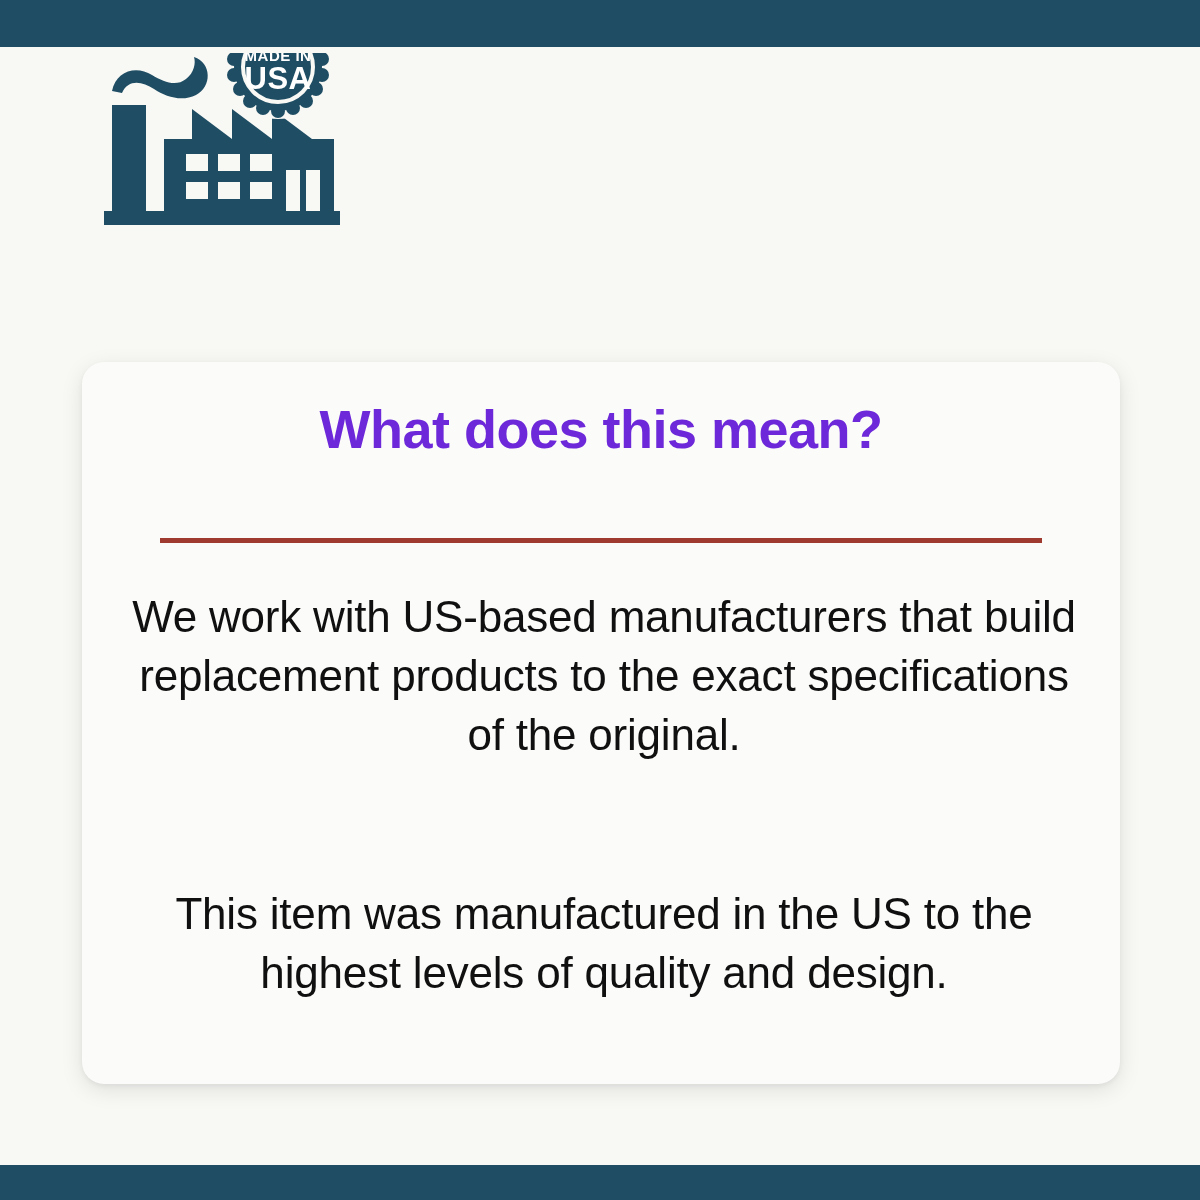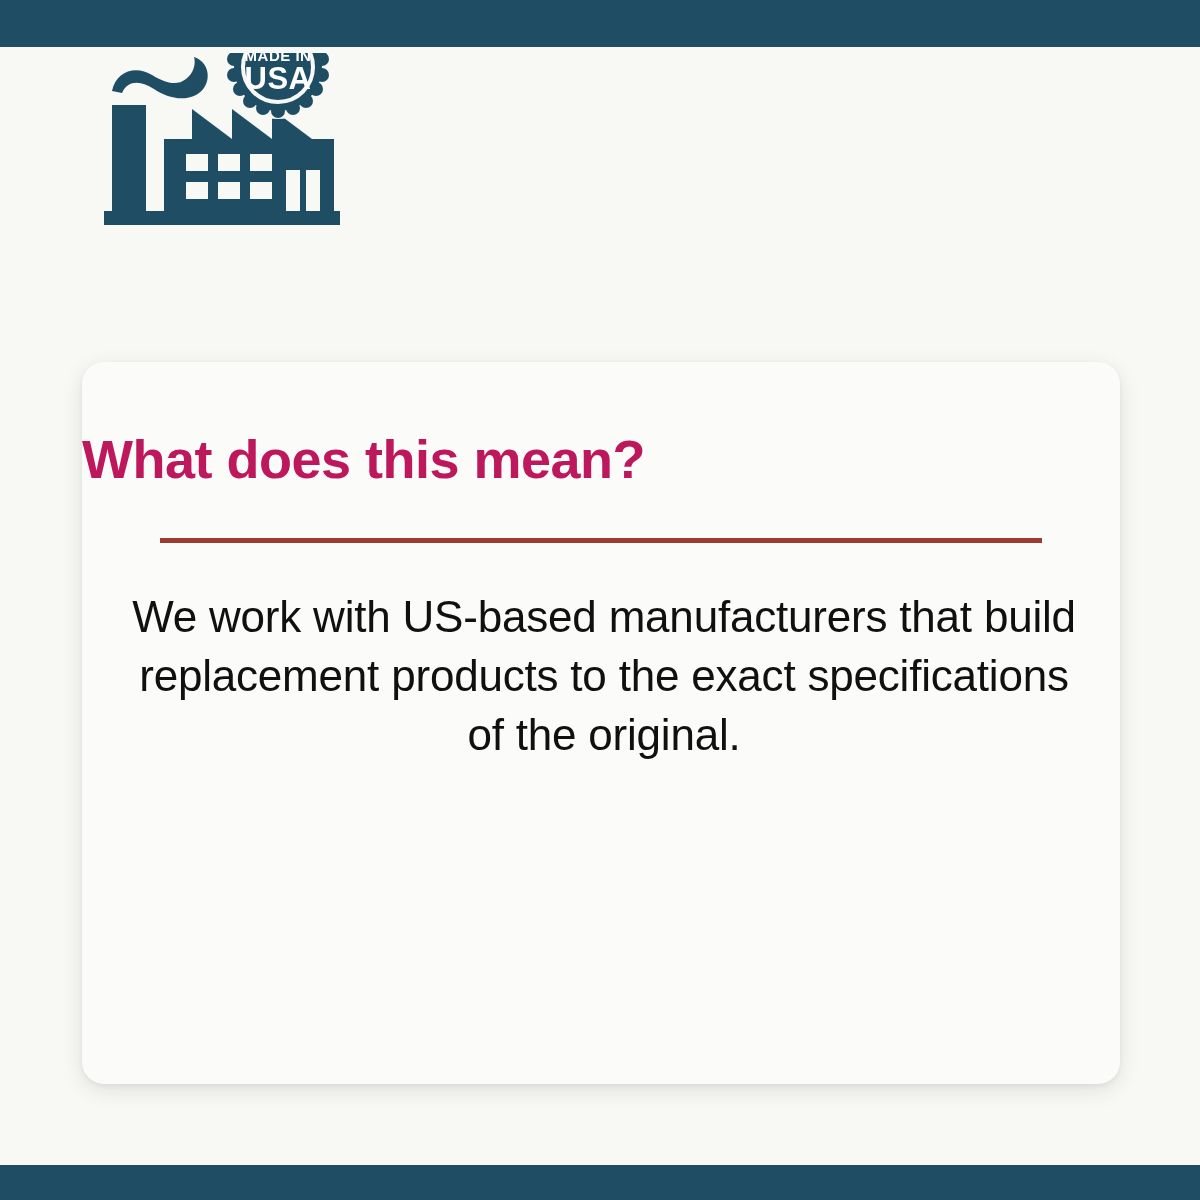--- a/index.html
+++ b/index.html
@@ -83,28 +83,29 @@
     width: 1038px;
     height: 722px;
     background: #fbfbf9;
     border-radius: 22px;
     box-shadow: 0 6px 22px rgba(0,0,0,0.10), 0 2px 5px rgba(0,0,0,0.05);
   }
 
   .card-heading {
     position: absolute;
     left: 0;
-    top: 68px;
+    top: 38px;
     width: 1038px;
+    text-align: center;
     font-family: "Liberation Sans", sans-serif;
     font-weight: bold;
     font-size: 54px;
     line-height: 58px;
     letter-spacing: -0.5px;
-    color: #be185d;
+    color: #6d28d9;
   }
 
   .divider {
     position: absolute;
     left: 78px;
     top: 176px;
     width: 882px;
     height: 5px;
     background: #9e3a30;
   }
@@ -213,16 +214,17 @@
     </svg>
   </div>
 
 </div>
 
 <div class="card">
   <div class="card-heading">What does this mean?</div>
   <div class="divider"></div>
   <div class="body-block">
     <div class="paragraph">We work with US-based manufacturers that build replacement products to the exact specifications of the original.</div>
+    <div class="paragraph">This item was manufactured in the US to the highest levels of quality and design.</div>
   </div>
 </div>
 
 <div class="bar bar-bottom"></div>
 
 </body></html>

